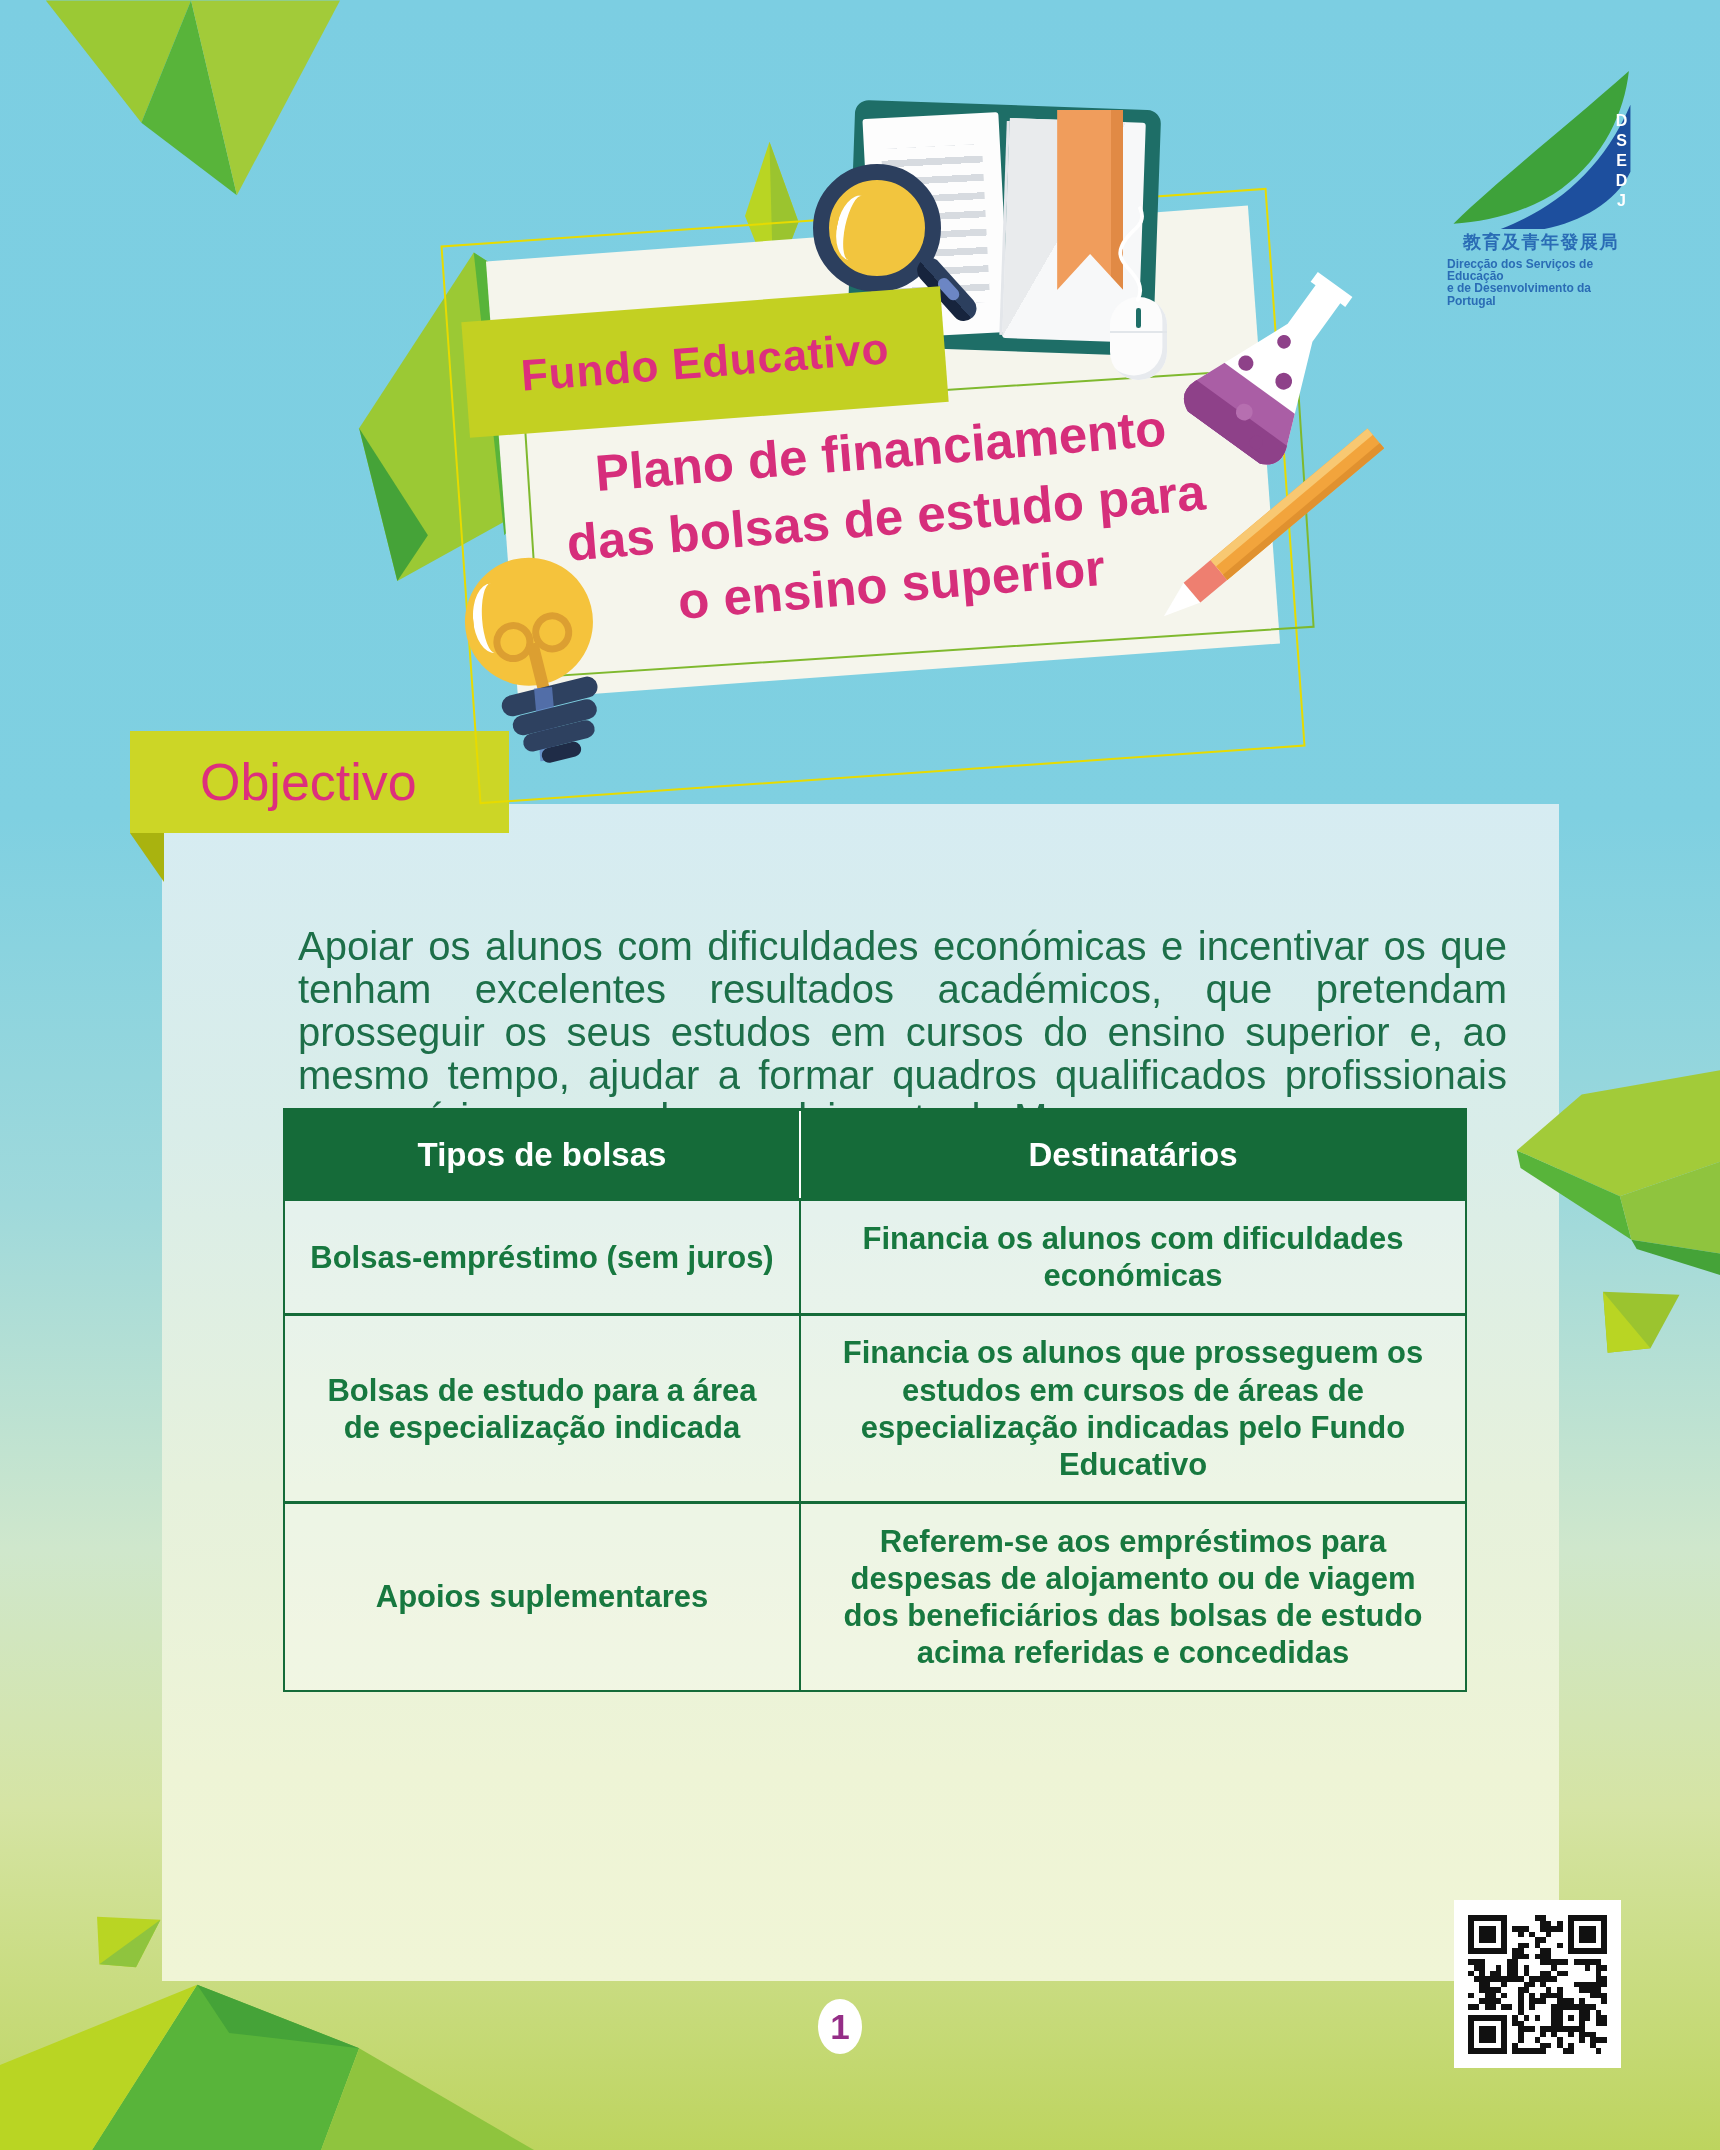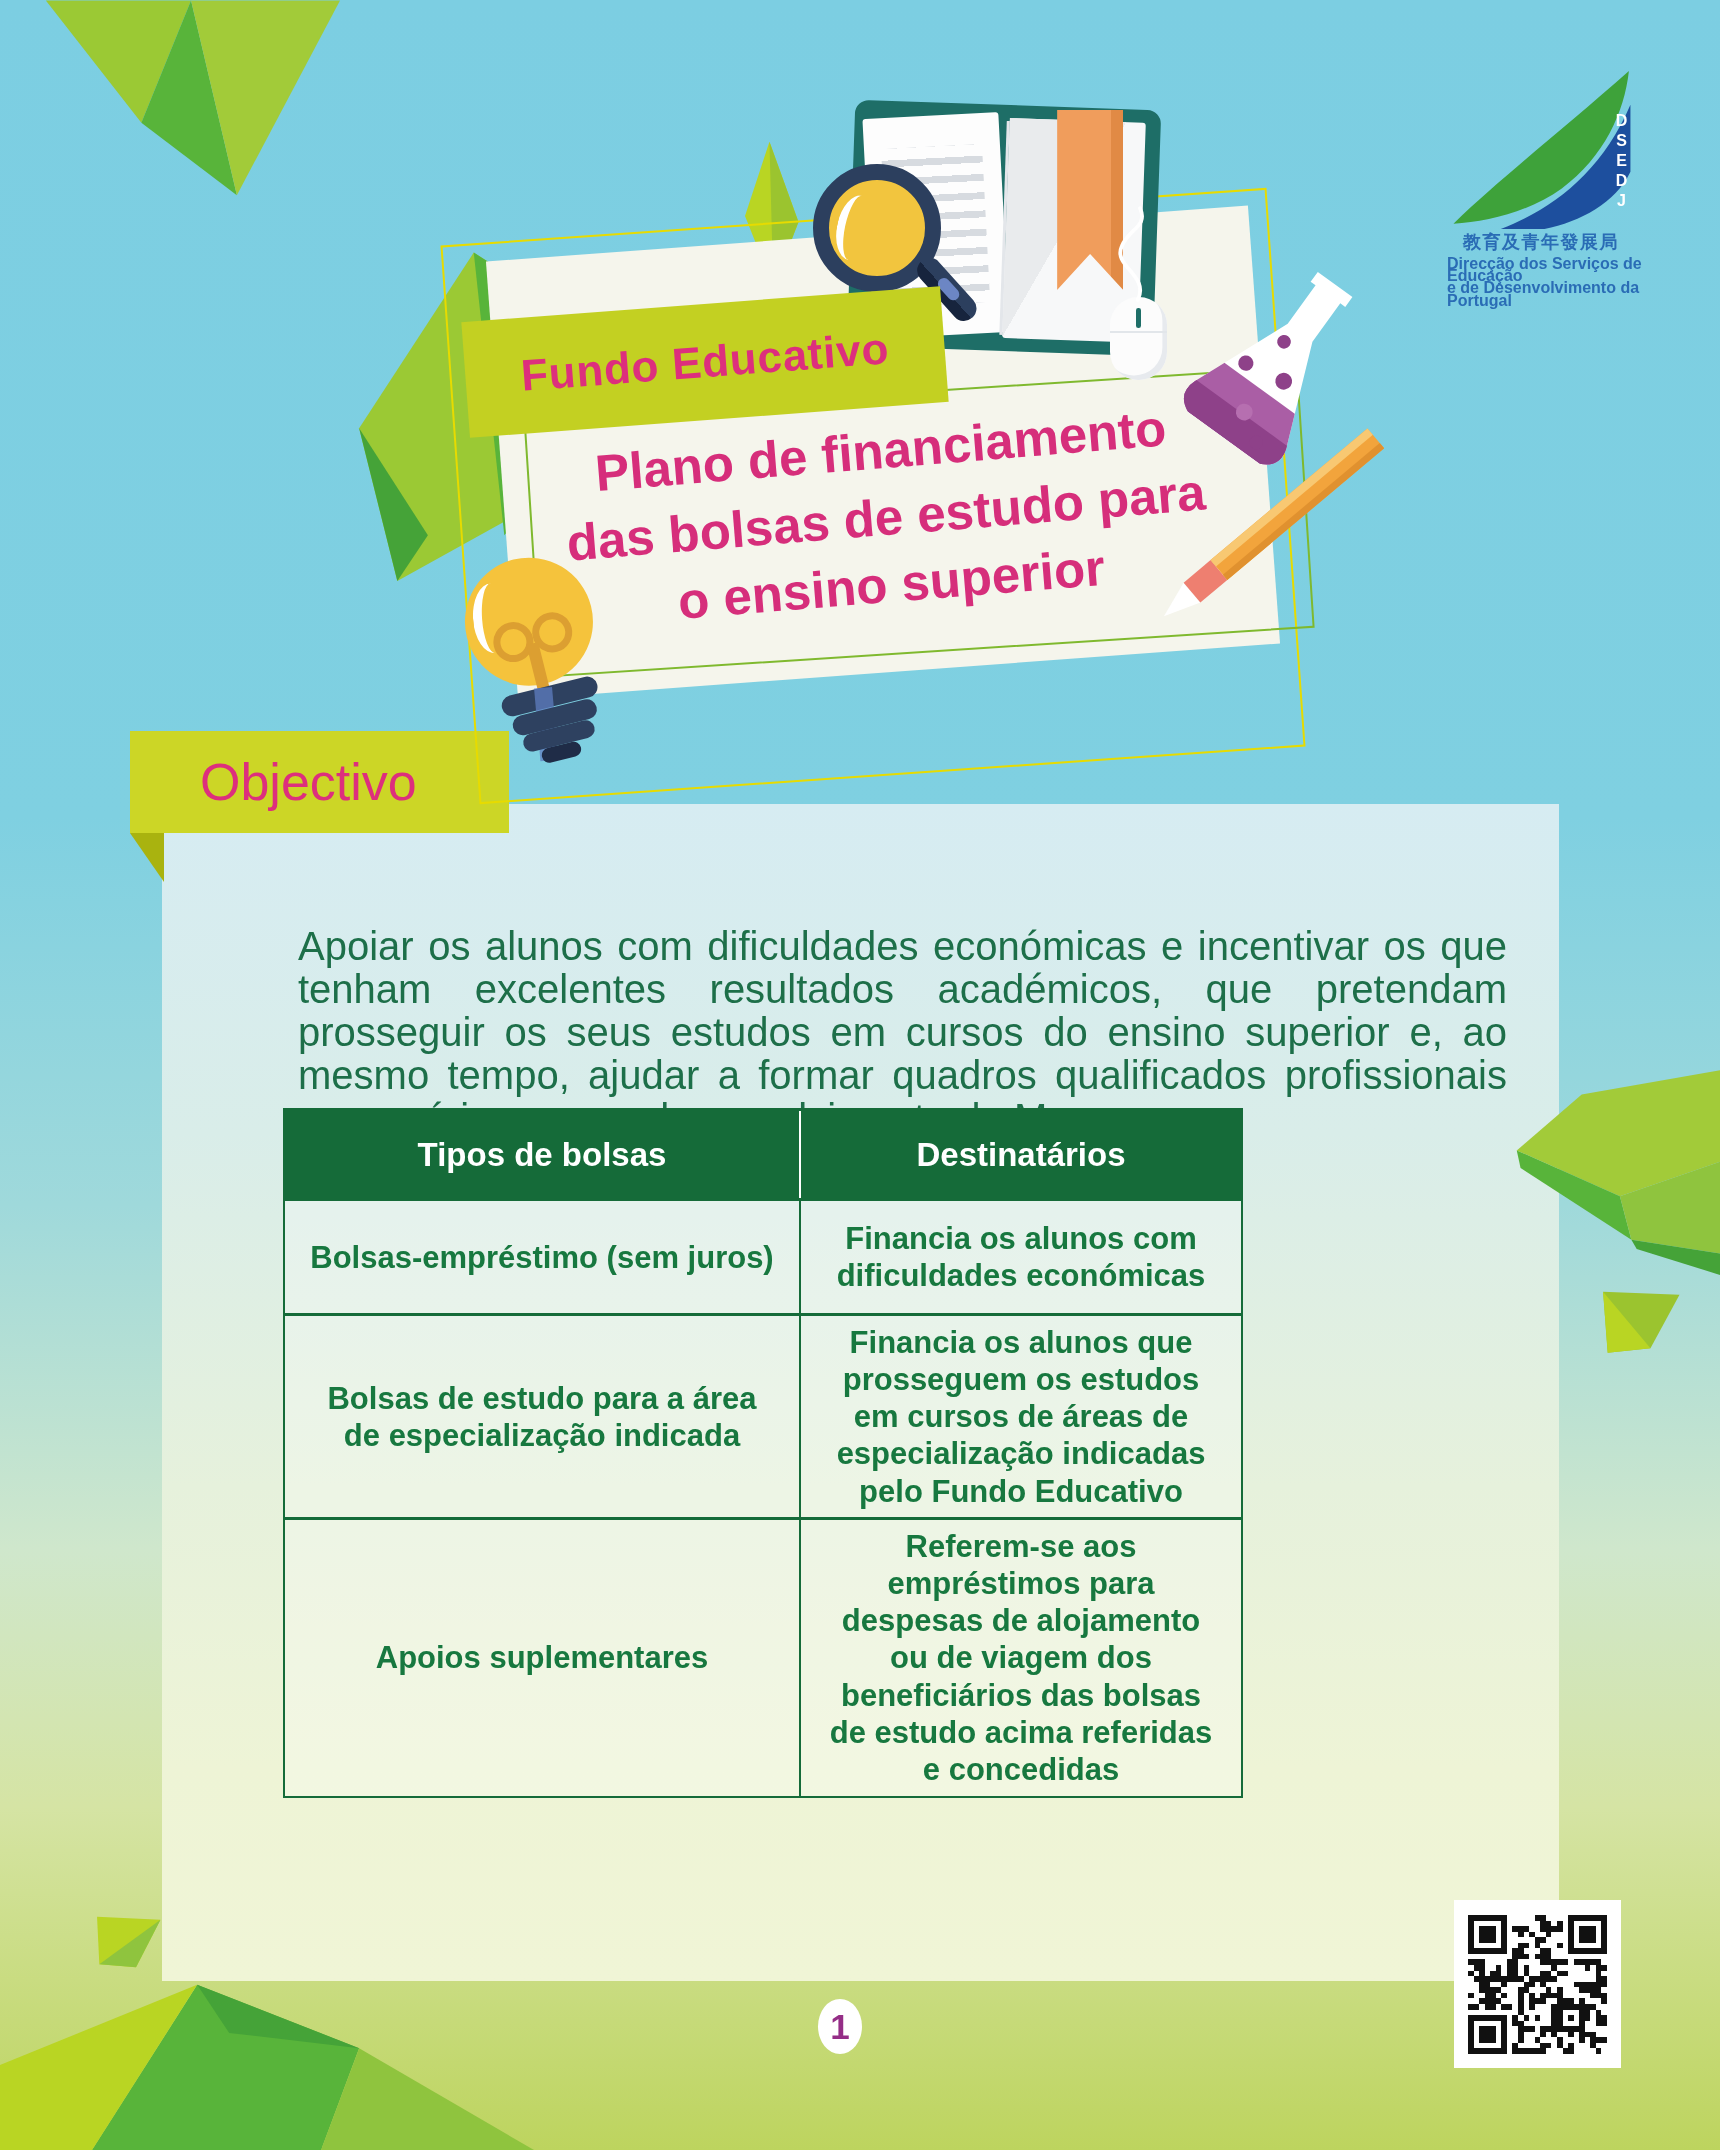--- a/index.html
+++ b/index.html
@@ -81,37 +81,37 @@
   .base-stripe{left:55px;top:131px;width:18.3px;height:73px;background:#5f7ec0;opacity:.75;transform:rotate(9deg);}
 
   
   .art-top{left:0;top:0;z-index:13;pointer-events:none;}
 
   
   .logo{left:1447px;top:65px;width:196px;height:229px;z-index:3;}
   .logo-acronym{left:165px;top:47px;color:#ffffff;font-weight:bold;font-size:16px;
     writing-mode:vertical-lr;text-orientation:upright;letter-spacing:3.1px;z-index:2;}
   .logo-zh{left:16px;top:165px;width:196px;color:#2a6cb5;font-weight:bold;font-size:18px;letter-spacing:1.5px;}
-  .logo-pt{left:0;top:193px;width:196px;color:#2a6cb5;font-size:16px;line-height:12.2px;font-weight:bold;}
+  .logo-pt{left:0;top:193px;width:196px;color:#2a6cb5;font-size:12px;line-height:12.2px;font-weight:bold;}
 
   
   .panel{left:162px;top:804px;width:1397px;height:1177px;z-index:2;
     background:linear-gradient(180deg,#d6ecf2 0%,#d9ede9 28%,#e6f1dc 58%,#eef4d6 82%,#f0f5d6 100%);}
   .obj-banner{left:130px;top:731px;width:379px;height:102px;background:#ccd626;z-index:5;
     display:flex;align-items:center;}
   .obj-banner span{margin-left:70px;color:#dd2f7d;font-size:52px;font-weight:normal;}
   .obj-fold{left:130px;top:833px;width:34px;height:49px;background:#a9b30f;
     clip-path:polygon(0 0,100% 0,100% 100%);z-index:5;}
 
   .objective-text{left:298px;top:885px;width:1209px;z-index:4;
     color:#1d6f49;font-size:40px;line-height:43px;text-align:justify;}
 
   
   .bolsas-table{left:283px;top:1108px;z-index:4;border-collapse:collapse;
-    width:960px;table-layout:fixed;}
+    width:1184px;table-layout:fixed;}
   .bolsas-table th,.bolsas-table td{border:2.3px solid #156b39;text-align:center;
     vertical-align:middle;padding:7.6px 21.4px;}
   .bolsas-table tr{border-top:3.1px solid #156b39;}
   .bolsas-table th{background:#156b39;color:#ffffff;font-size:33px;font-weight:bold;height:72px;}
   .bolsas-table th:first-child{border-right:2.3px solid #ffffff;}
   .bolsas-table col.c1{width:516px;}
   .bolsas-table td{color:#17783f;font-size:31px;font-weight:bold;line-height:1.2;
     background:rgba(255,255,255,0.28);}
   .r1{height:115px;} .r2{height:115px;} .r3{height:188px;} .r4{height:151px;} .r5{height:188px;}
 

